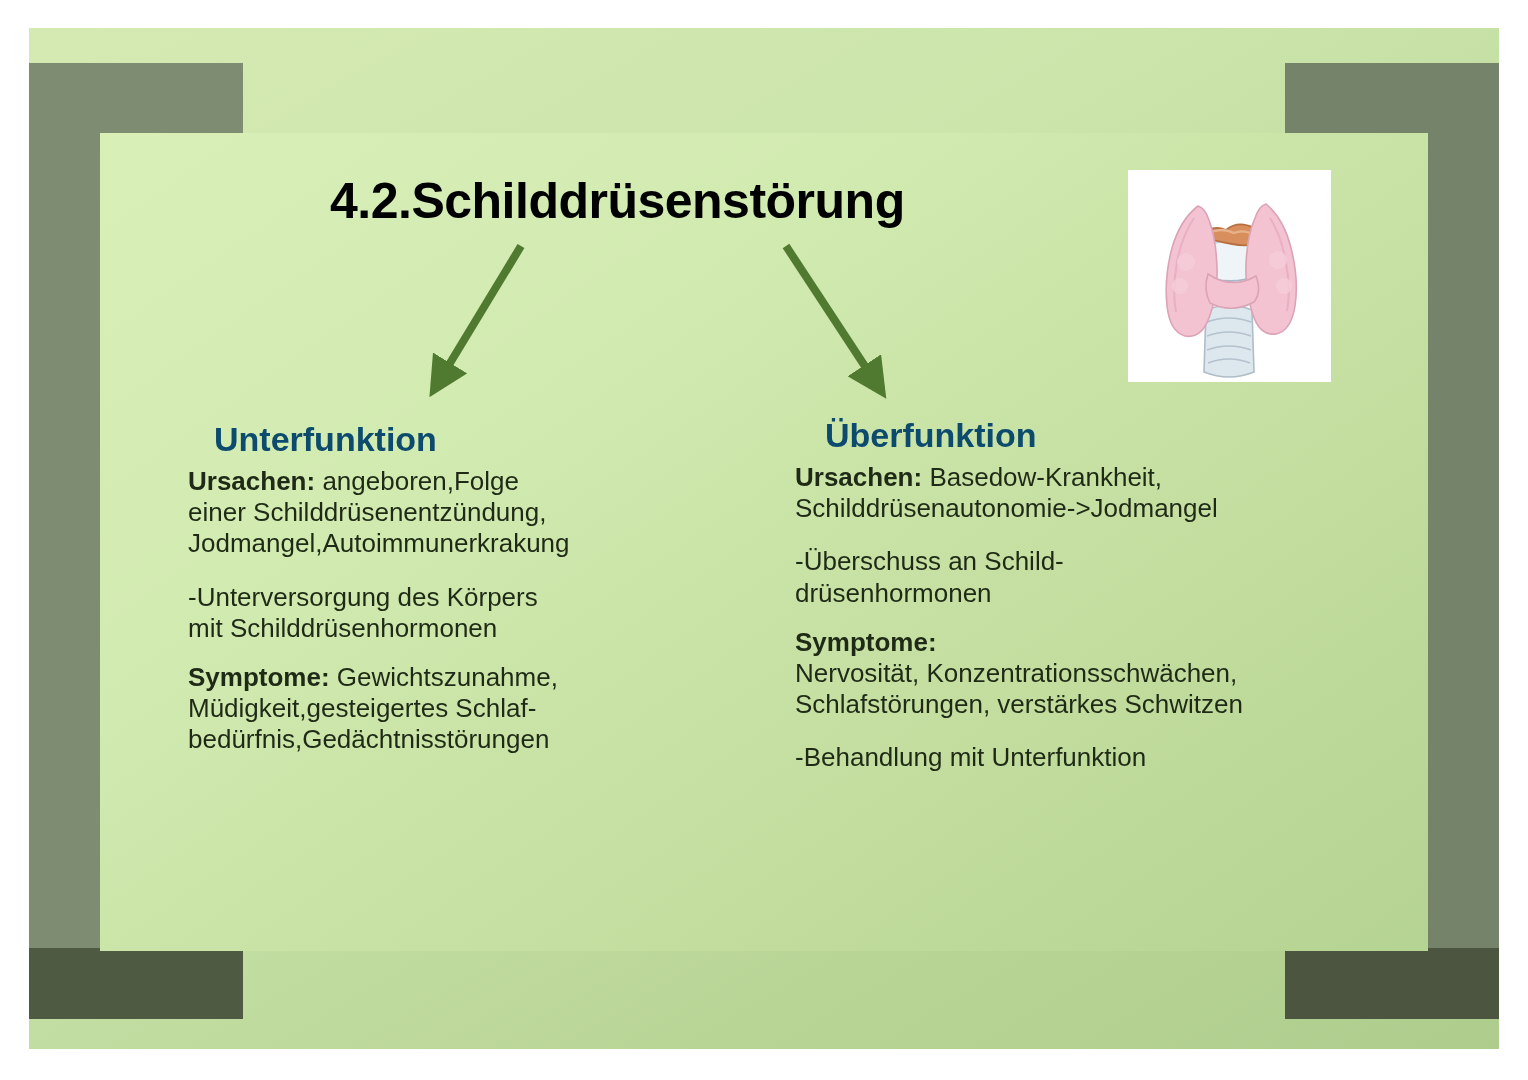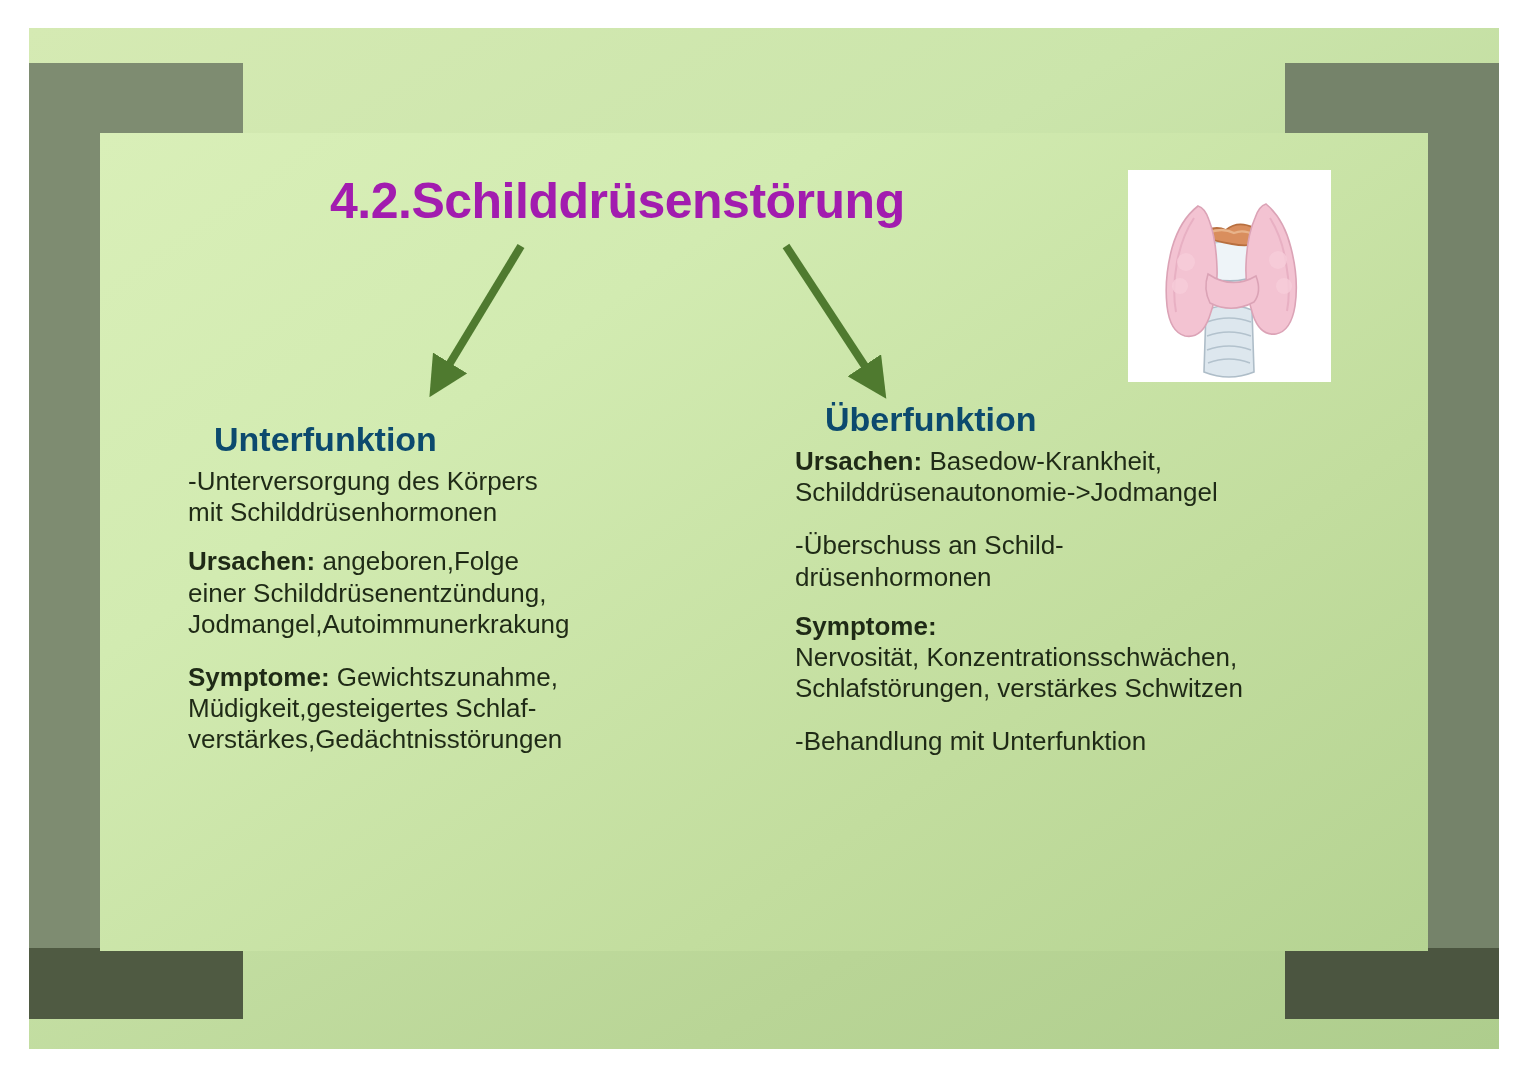--- a/index.html
+++ b/index.html
@@ -62,21 +62,21 @@
     background: linear-gradient(145deg, #d9efb8 0%, #d2ebb1 30%, #c2dd9e 70%, #b5d392 100%);
   }
 
   
   .slide-title {
     position: absolute;
     left: 330px;
     top: 172px;
     font-size: 50px;
     font-weight: bold;
-    color: #a21caf;
+    color: #000000;
     letter-spacing: -0.5px;
     white-space: nowrap;
   }
 
   
   .thyroid-box {
     position: absolute;
     left: 1128px;
     top: 170px;
     width: 203px;
@@ -94,21 +94,21 @@
     height: 1080px;
     pointer-events: none;
   }
 
   
   .column {
     position: absolute;
     color: #1f2a16;
   }
   .col-left  { left: 188px; top: 420px; width: 570px; }
-  .col-right { left: 795px; top: 400px; width: 600px; }
+  .col-right { left: 795px; top: 416px; width: 600px; }
 
   .col-heading {
     font-size: 34px;
     font-weight: bold;
     color: #0c4a6e;
     margin-bottom: 7px;
   }
   .col-left .col-heading { padding-left: 26px; }
   .col-right .col-heading { padding-left: 30px; }
 
@@ -188,28 +188,28 @@
       <marker id="head-r" markerWidth="5" markerHeight="5" refX="2.2" refY="2.5" orient="auto">
         <path d="M0,0 L5,2.5 L0,5 z" fill="#4f7a2f"></path>
       </marker>
     </defs>
     <line x1="521" y1="246" x2="441" y2="378" stroke="#4f7a2f" stroke-width="8" marker-end="url(#head-l)"></line>
     <line x1="786" y1="246" x2="874" y2="380" stroke="#4f7a2f" stroke-width="8" marker-end="url(#head-r)"></line>
   </svg>
 
   <div class="column col-left">
     <div class="col-heading">Unterfunktion</div>
-    <div class="block tight">-Unterversorgung des Körpers
-mit Schilddrüsenhormonen</div>
     <div class="block"><b>Ursachen:</b><span> angeboren,Folge
 einer Schilddrüsenentzündung,
 Jodmangel,Autoimmunerkrakung</span></div>
+    <div class="block tight">-Unterversorgung des Körpers
+mit Schilddrüsenhormonen</div>
     <div class="block"><b>Symptome:</b><span> Gewichtszunahme,
 Müdigkeit,gesteigertes Schlaf-
-verstärkes,Gedächtnisstörungen</span></div>
+bedürfnis,Gedächtnisstörungen</span></div>
   </div>
 
   <div class="column col-right">
     <div class="col-heading">Überfunktion</div>
     <div class="block"><b>Ursachen:</b><span> Basedow-Krankheit,
 Schilddrüsenautonomie-&gt;Jodmangel</span></div>
     <div class="block tight">-Überschuss an Schild-
  drüsenhormonen</div>
     <div class="block"><b>Symptome:</b><span>
 Nervosität, Konzentrationsschwächen,

